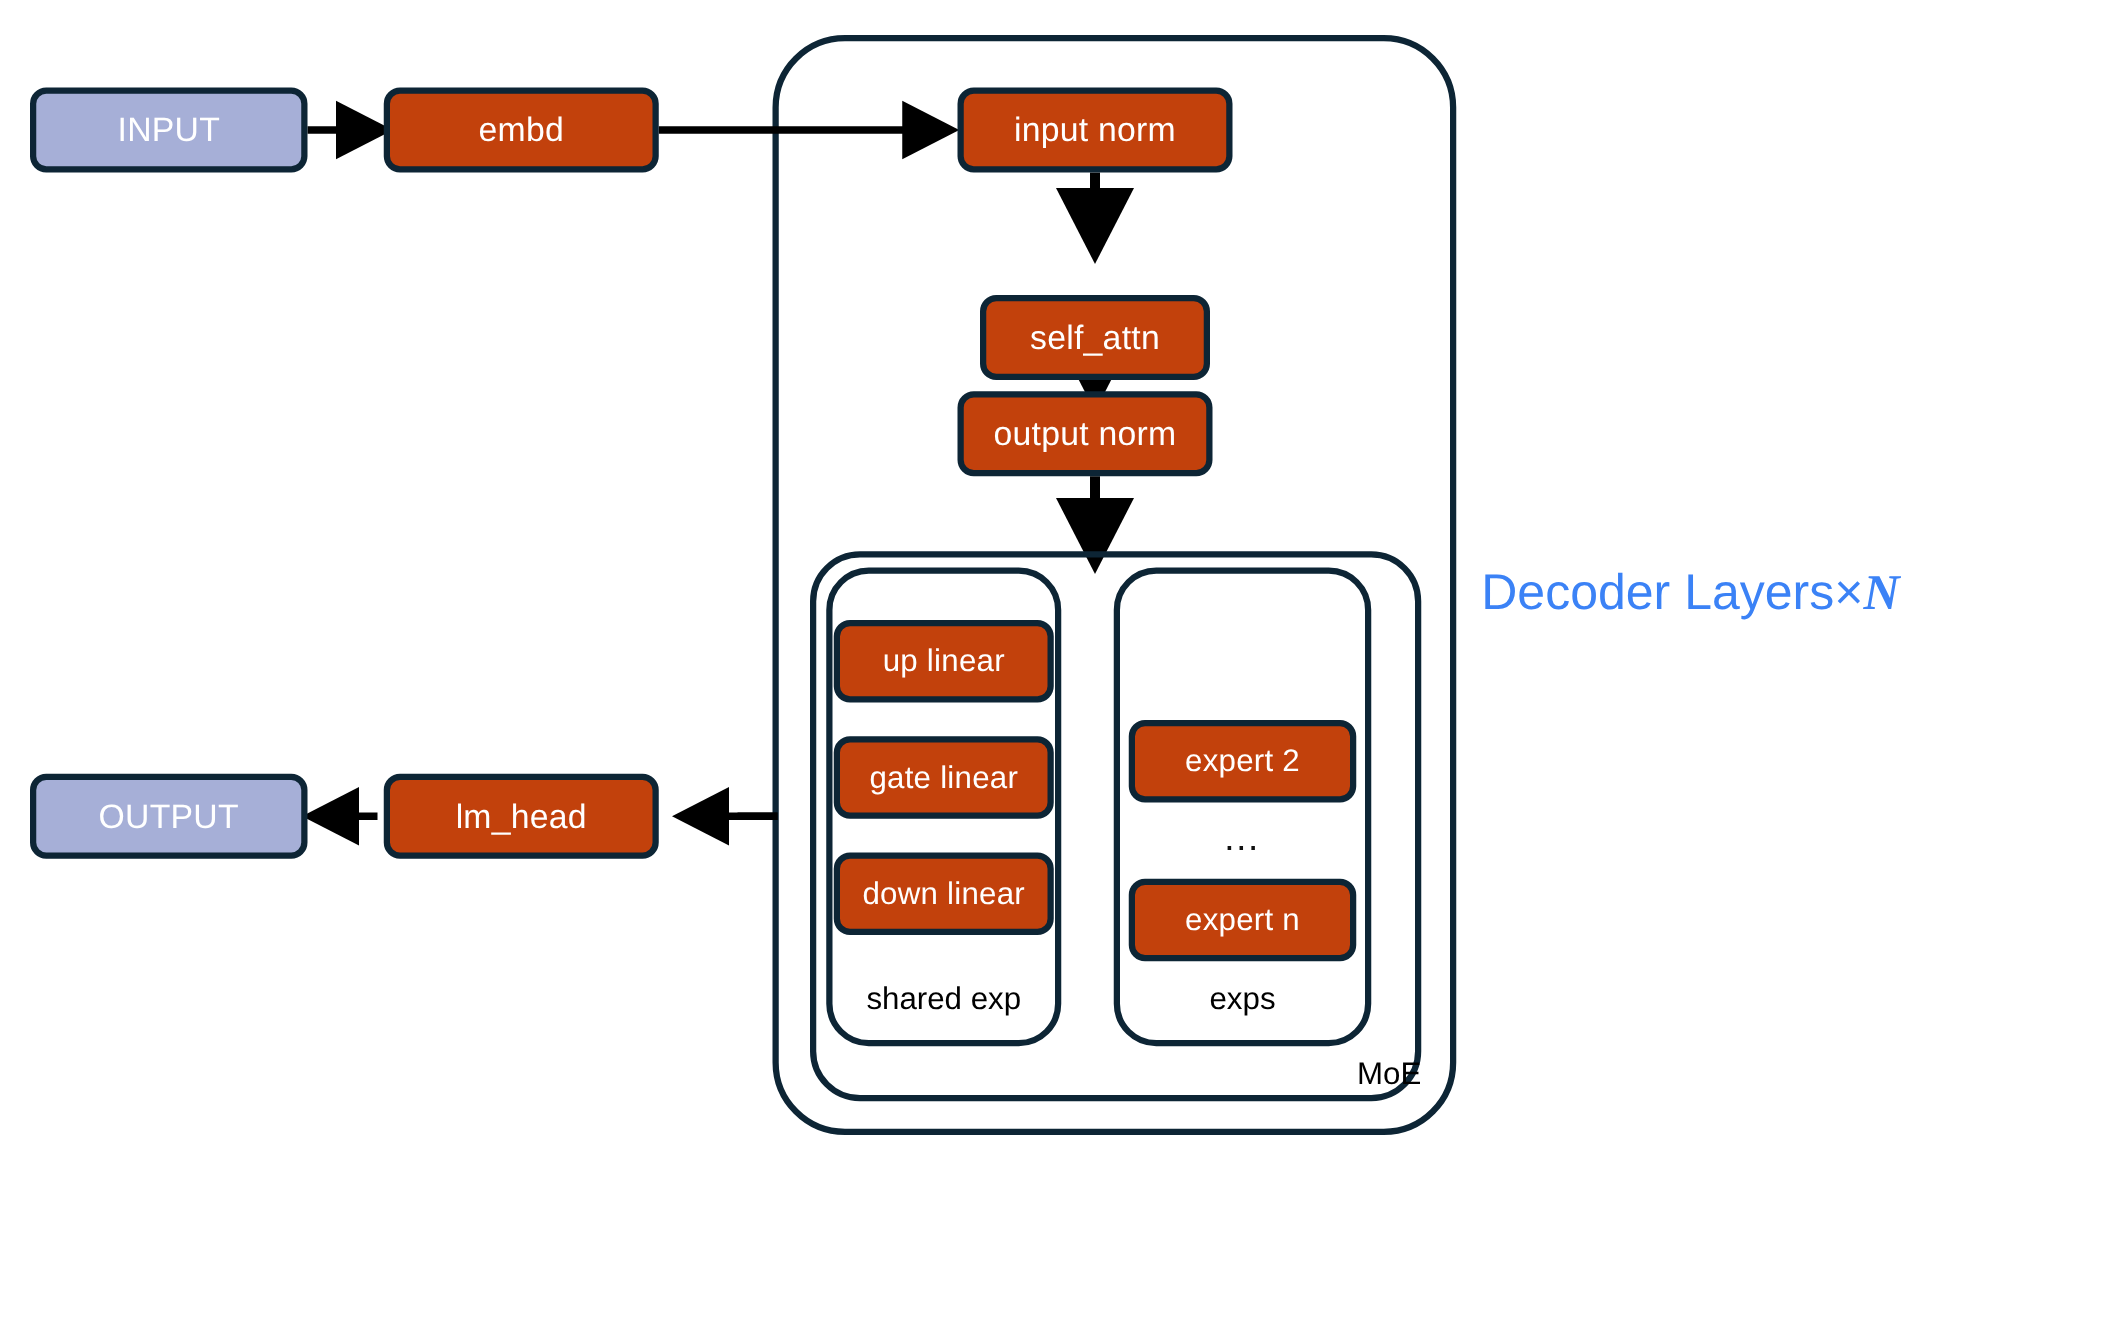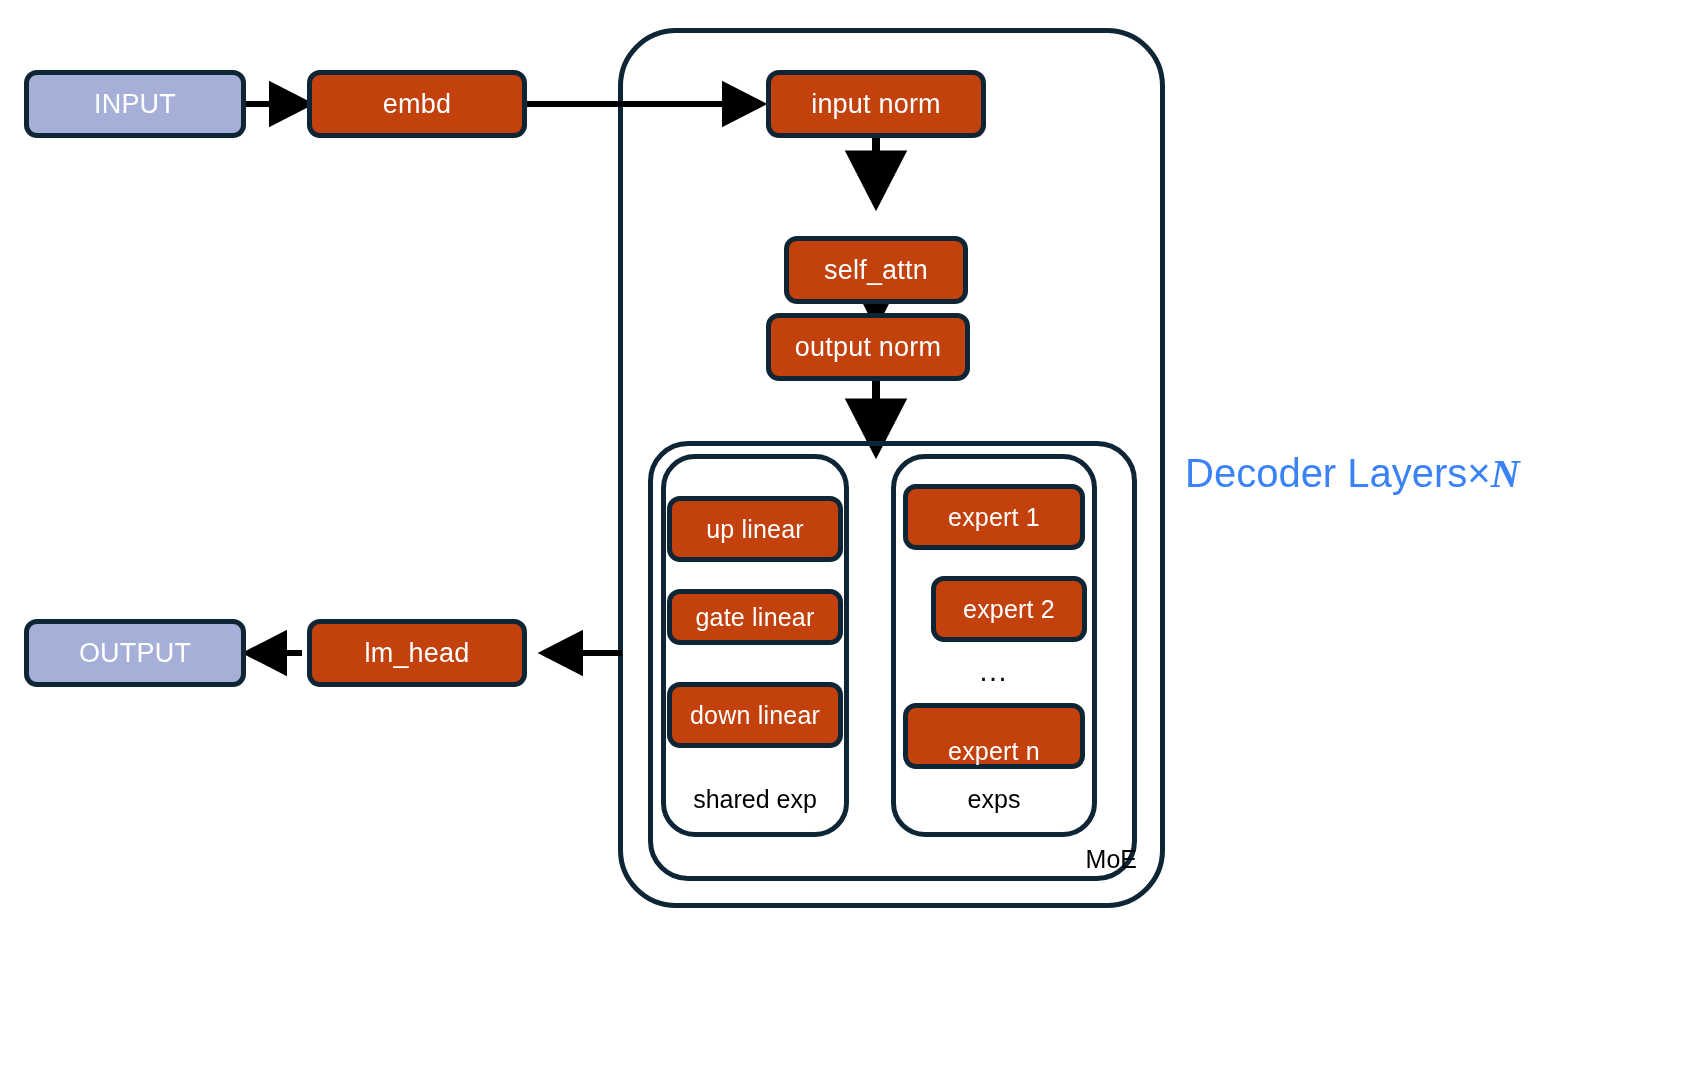--- a/index.html
+++ b/index.html
@@ -144,42 +144,39 @@
   <div class="container moe" style="left:648px; top:441px; width:489px; height:440px;"></div>
   <div class="container-label" style="left:648px; top:845px; width:489px;text-align:right;">MoE</div>
 
   <div class="container inner" style="left:661px; top:454px; width:188px; height:383px;"></div>
   <div class="container-label" style="left:661px; top:785px; width:188px;">shared exp</div>
 
   <div class="node salmon" style="left:667px; top:496px; width:176px; height:66px; font-size:25px;">
     <span>up linear</span>
   </div>
 
-  <div class="node salmon" style="left:667px; top:589px; width:176px; height:56px; font-size:25px;">
+  <div class="node salmon" style="left:667px; top:589px; width:176px; height:66px; font-size:25px;">
     <span>gate linear</span>
   </div>
 
   <div class="node salmon" style="left:667px; top:682px; width:176px; height:66px; font-size:25px;">
     <span>down linear</span>
   </div>
 
   <div class="container inner" style="left:891px; top:454px; width:206px; height:383px;"></div>
   <div class="container-label" style="left:891px; top:785px; width:206px;">exps</div>
 
-  <div class="node salmon" style="left:903px; top:484px; width:182px; height:66px; font-size:25px;">
-    <span>expert 1</span>
-  </div>
 
-  <div class="node salmon" style="left:903px; top:576px; width:156px; height:66px; font-size:25px;margin-left:28px;">
+  <div class="node salmon" style="left:903px; top:576px; width:182px; height:66px; font-size:25px;">
     <span>expert 2</span>
   </div>
 
   <div class="ellipsis" style="left:903px; top:648px; width:182px; height:46px;">…</div>
 
-  <div class="node salmon" style="left:903px; top:703px; width:182px; height:66px; font-size:25px;align-items:flex-end;">
+  <div class="node salmon" style="left:903px; top:703px; width:182px; height:66px; font-size:25px;">
     <span>expert n</span>
   </div>
 
   <div class="node salmon" style="left:307px; top:619px; width:220px; height:68px;">
     <span>lm_head</span>
   </div>
 
   <div class="node blue" style="left:24px; top:619px; width:222px; height:68px;">
     <span>OUTPUT</span>
   </div>

